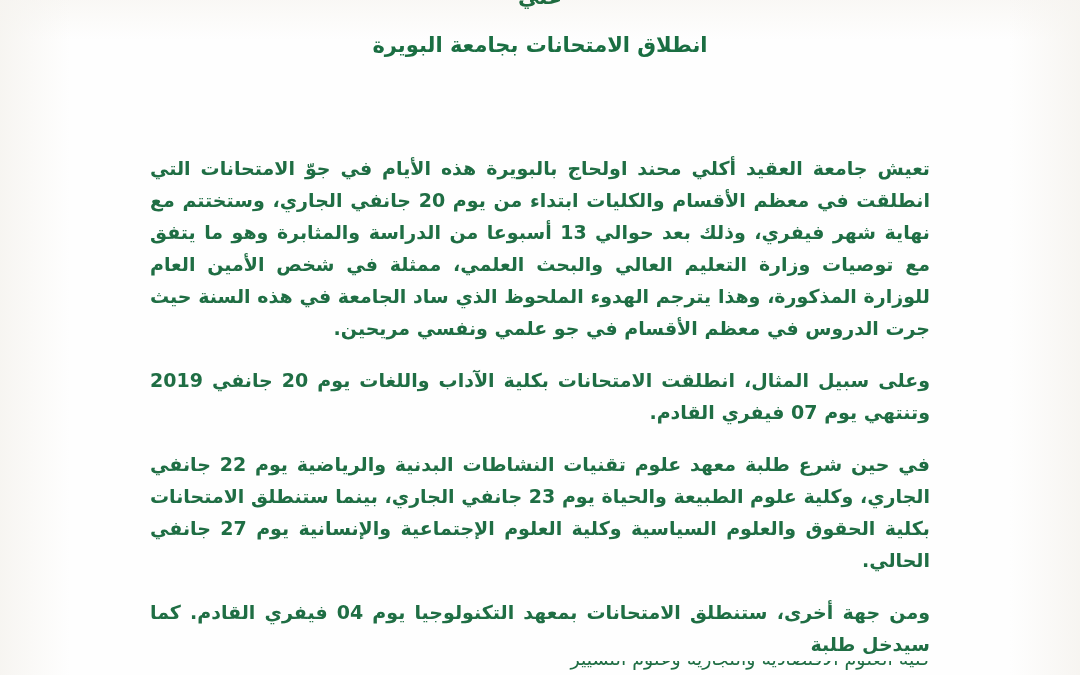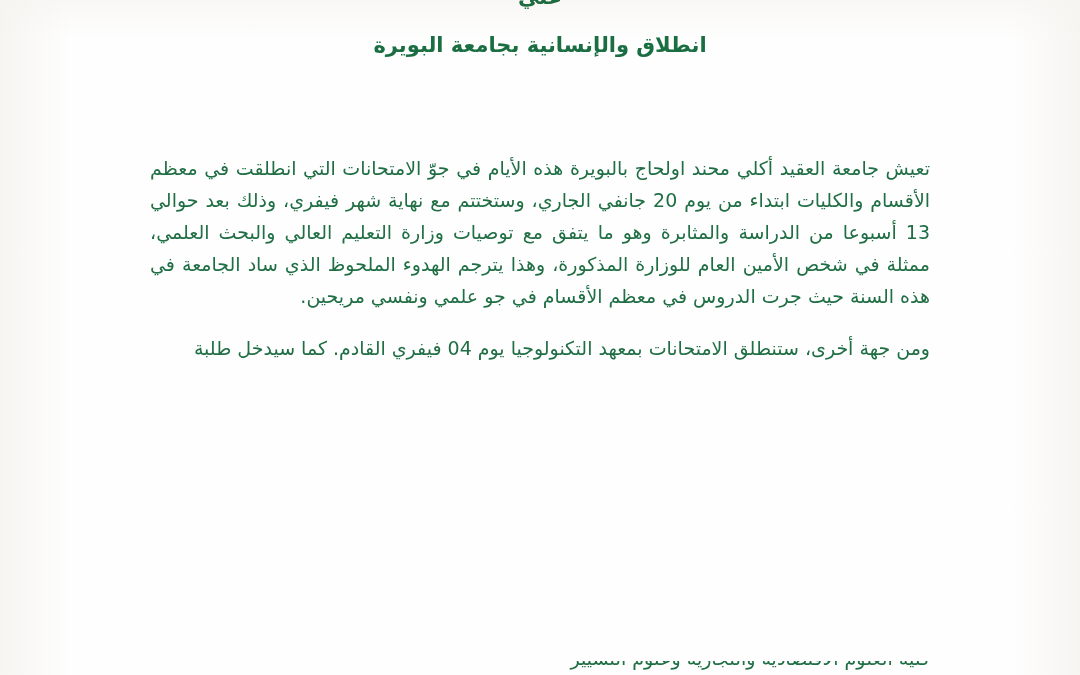--- a/index.html
+++ b/index.html
@@ -63,21 +63,21 @@
   .body-block {
     margin-top: 92px;
   }
   p.para {
     color: #1f6e44;
     font-size: 19px;
     line-height: 32px;
     text-align: justify;
     text-align-last: right;
     margin: 0 0 20px 0;
-    font-weight: normal;
+    font-weight: bold;
     letter-spacing: 0;
   }
   p.para.last {
     margin-bottom: 0;
   }
   .cut-row {
     position: absolute;
     left: 0;
     right: 0;
     bottom: 0;
@@ -101,24 +101,26 @@
 </head>
 <body>
 
 <div class="page">
   <div class="content">
 
     <div class="title-clip">
       <span class="partial">علي</span>
     </div>
 
-    <h1 class="doc-title">انطلاق والإنسانية بجامعة البويرة</h1>
+    <h1 class="doc-title">انطلاق الامتحانات بجامعة البويرة</h1>
 
     <div class="body-block">
       <p class="para">تعيش جامعة العقيد أكلي محند اولحاج بالبويرة هذه الأيام في جوّ الامتحانات التي انطلقت في معظم الأقسام والكليات ابتداء من يوم 20 جانفي الجاري، وستختتم مع نهاية شهر فيفري، وذلك بعد حوالي 13 أسبوعا من الدراسة والمثابرة وهو ما يتفق مع توصيات وزارة التعليم العالي والبحث العلمي، ممثلة في شخص الأمين العام للوزارة المذكورة، وهذا يترجم الهدوء الملحوظ الذي ساد الجامعة في هذه السنة حيث جرت الدروس في معظم الأقسام في جو علمي ونفسي مريحين.</p>
+      <p class="para">وعلى سبيل المثال، انطلقت الامتحانات بكلية الآداب واللغات يوم 20 جانفي 2019 وتنتهي يوم 07 فيفري القادم.</p>
+      <p class="para">في حين شرع طلبة معهد علوم تقنيات النشاطات البدنية والرياضية يوم 22 جانفي الجاري، وكلية علوم الطبيعة والحياة يوم 23 جانفي الجاري، بينما ستنطلق الامتحانات بكلية الحقوق والعلوم السياسية وكلية العلوم الإجتماعية والإنسانية يوم 27 جانفي الحالي.</p>
       <p class="para last">ومن جهة أخرى، ستنطلق الامتحانات بمعهد التكنولوجيا يوم 04 فيفري القادم. كما سيدخل طلبة</p>
     </div>
 
   </div>
 
   <div class="cut-row">
     <div class="cut-text">كلية العلوم الاقتصادية والتجارية وعلوم التسيير</div>
   </div>
 </div>
 

